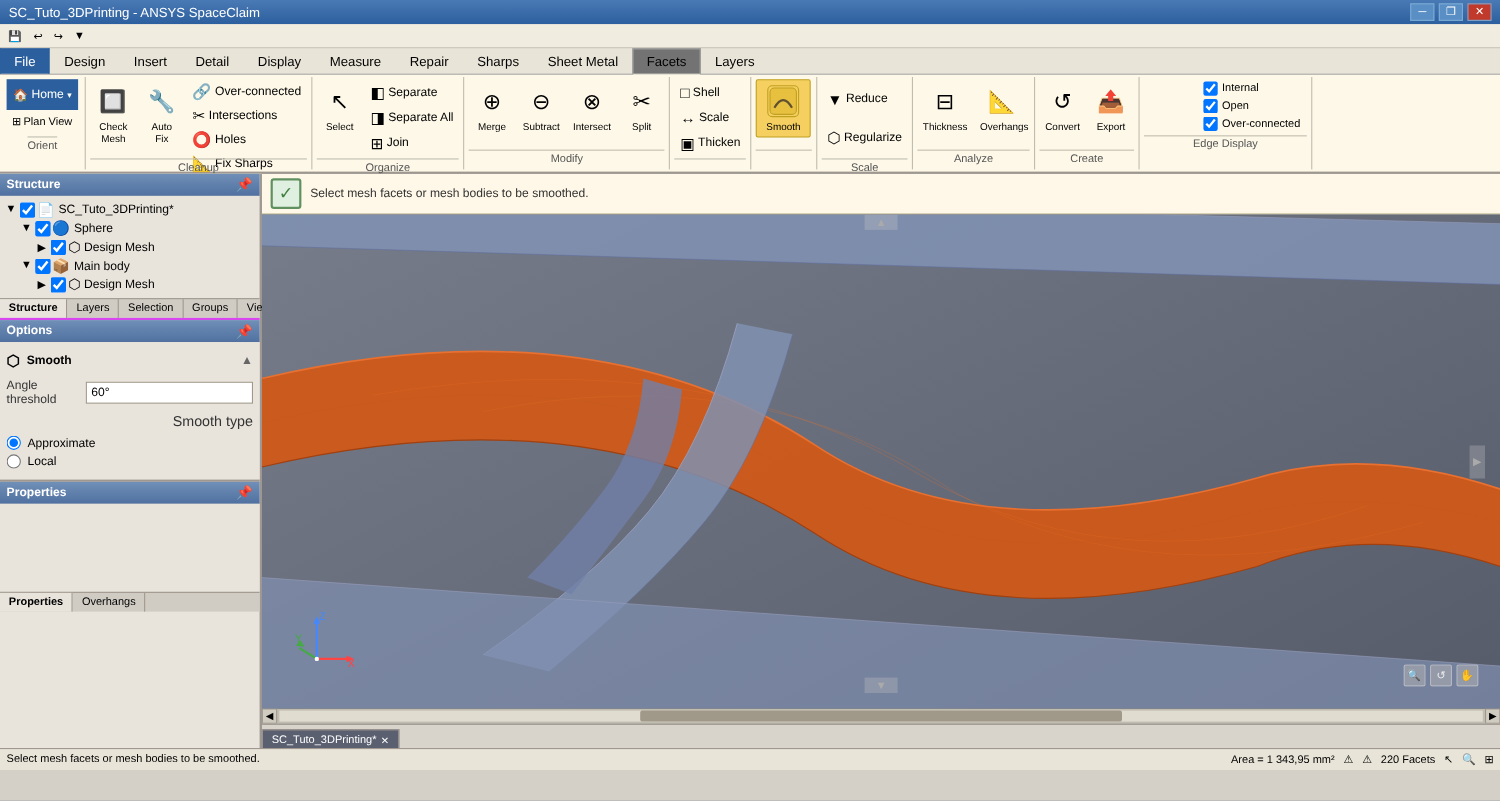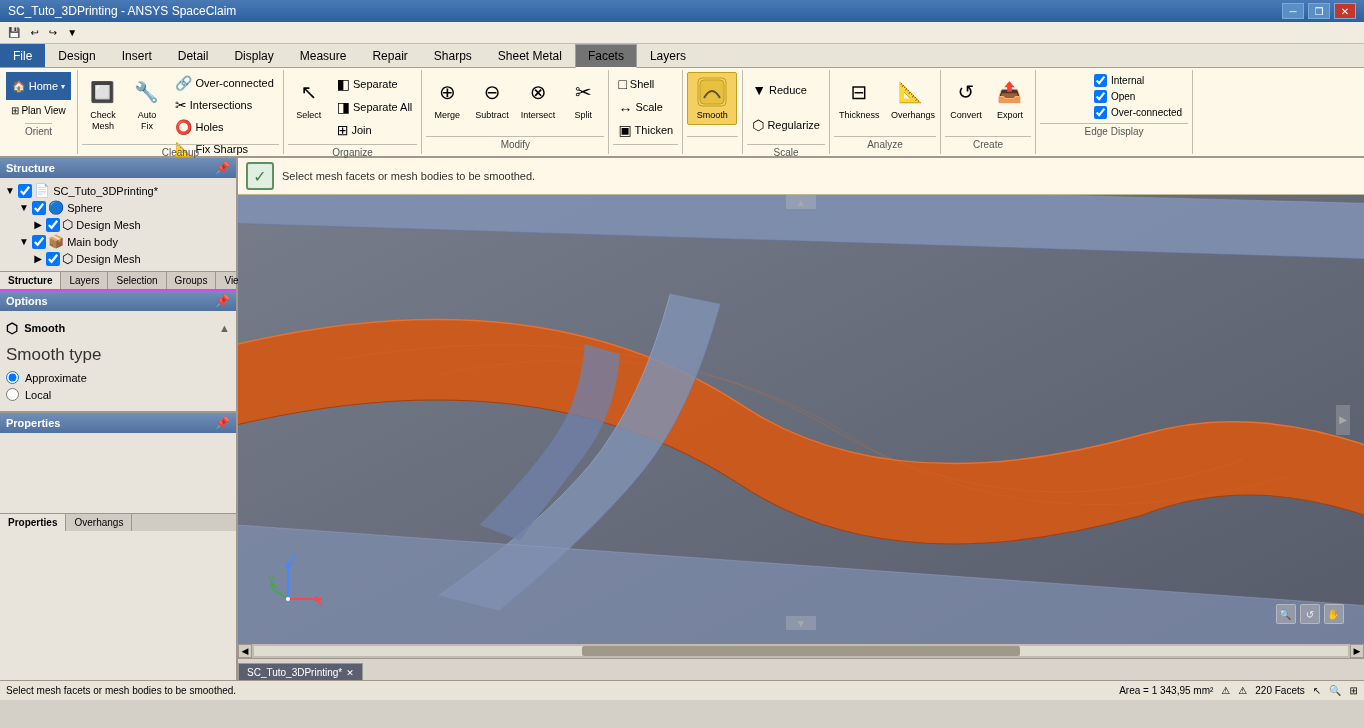--- a/index.html
+++ b/index.html
@@ -271,23 +271,24 @@
     }
 
     .option-radio-row {
       display: flex;
       align-items: center;
       gap: 6px;
       font-size: 11px;
       margin-bottom: 4px;
     }
     .option-section-label {
-      font-size: 17px;
+      font-size: 13px;
       margin-bottom: 6px;
       color: #333;
+      text-align: right;
     }
 
     
     #properties-panel {
       border-top: 2px solid #a09890;
     }
     .properties-content {
       background: #e8e4dc;
       padding: 4px;
       min-height: 80px;
@@ -762,20 +763,24 @@
       <div class="options-header">
         <span>Options</span>
         <span class="panel-header-btn">📌</span>
       </div>
       <div class="options-content">
         <div class="options-section-header">
           <span class="options-section-icon">⬡</span>
           <span>Smooth</span>
           <span class="options-collapse-btn">▲</span>
         </div>
+        <div class="option-row">
+          <span class="option-label">Angle threshold</span>
+          <input type="text" class="option-input" value="60°" style="">
+        </div>
         <div class="option-section-label">Smooth type</div>
         <div class="option-radio-row">
           <input type="radio" name="smooth_type" checked="" style="">
           <span>Approximate</span>
         </div>
         <div class="option-radio-row">
           <input type="radio" name="smooth_type" style="">
           <span>Local</span>
         </div>
       </div>

